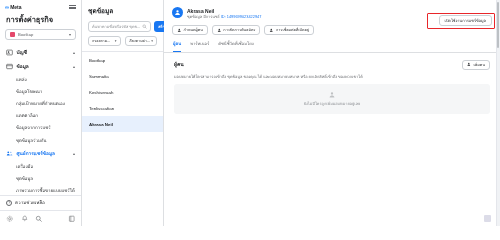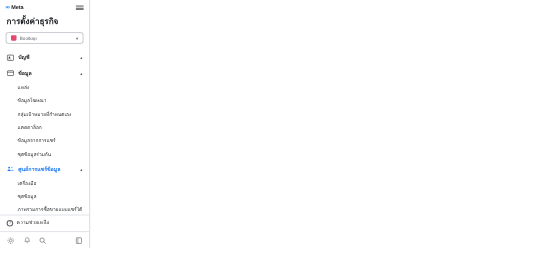--- a/index.html
+++ b/index.html
@@ -2,21 +2,21 @@
 <html lang="th"><head>
 <meta charset="utf-8">
 <style>
   * { box-sizing: border-box; margin: 0; padding: 0; }
   html, body {
     width: 500px; height: 226px;
     font-family: "Liberation Sans", "DejaVu Sans", sans-serif;
     background: #ffffff;
     overflow: hidden;
   }
-  .app { display: flex; width: 500px; height: 226px; position: relative; flex-direction: column; }
+  .app { display: flex; width: 500px; height: 226px; position: relative; }
 
   
   .sidebar {
     width: 82px; height: 226px;
     background: #ffffff;
     border-right: 1px solid #dddfe2;
     display: flex; flex-direction: column;
     position: relative;
   }
   .sb-top {

